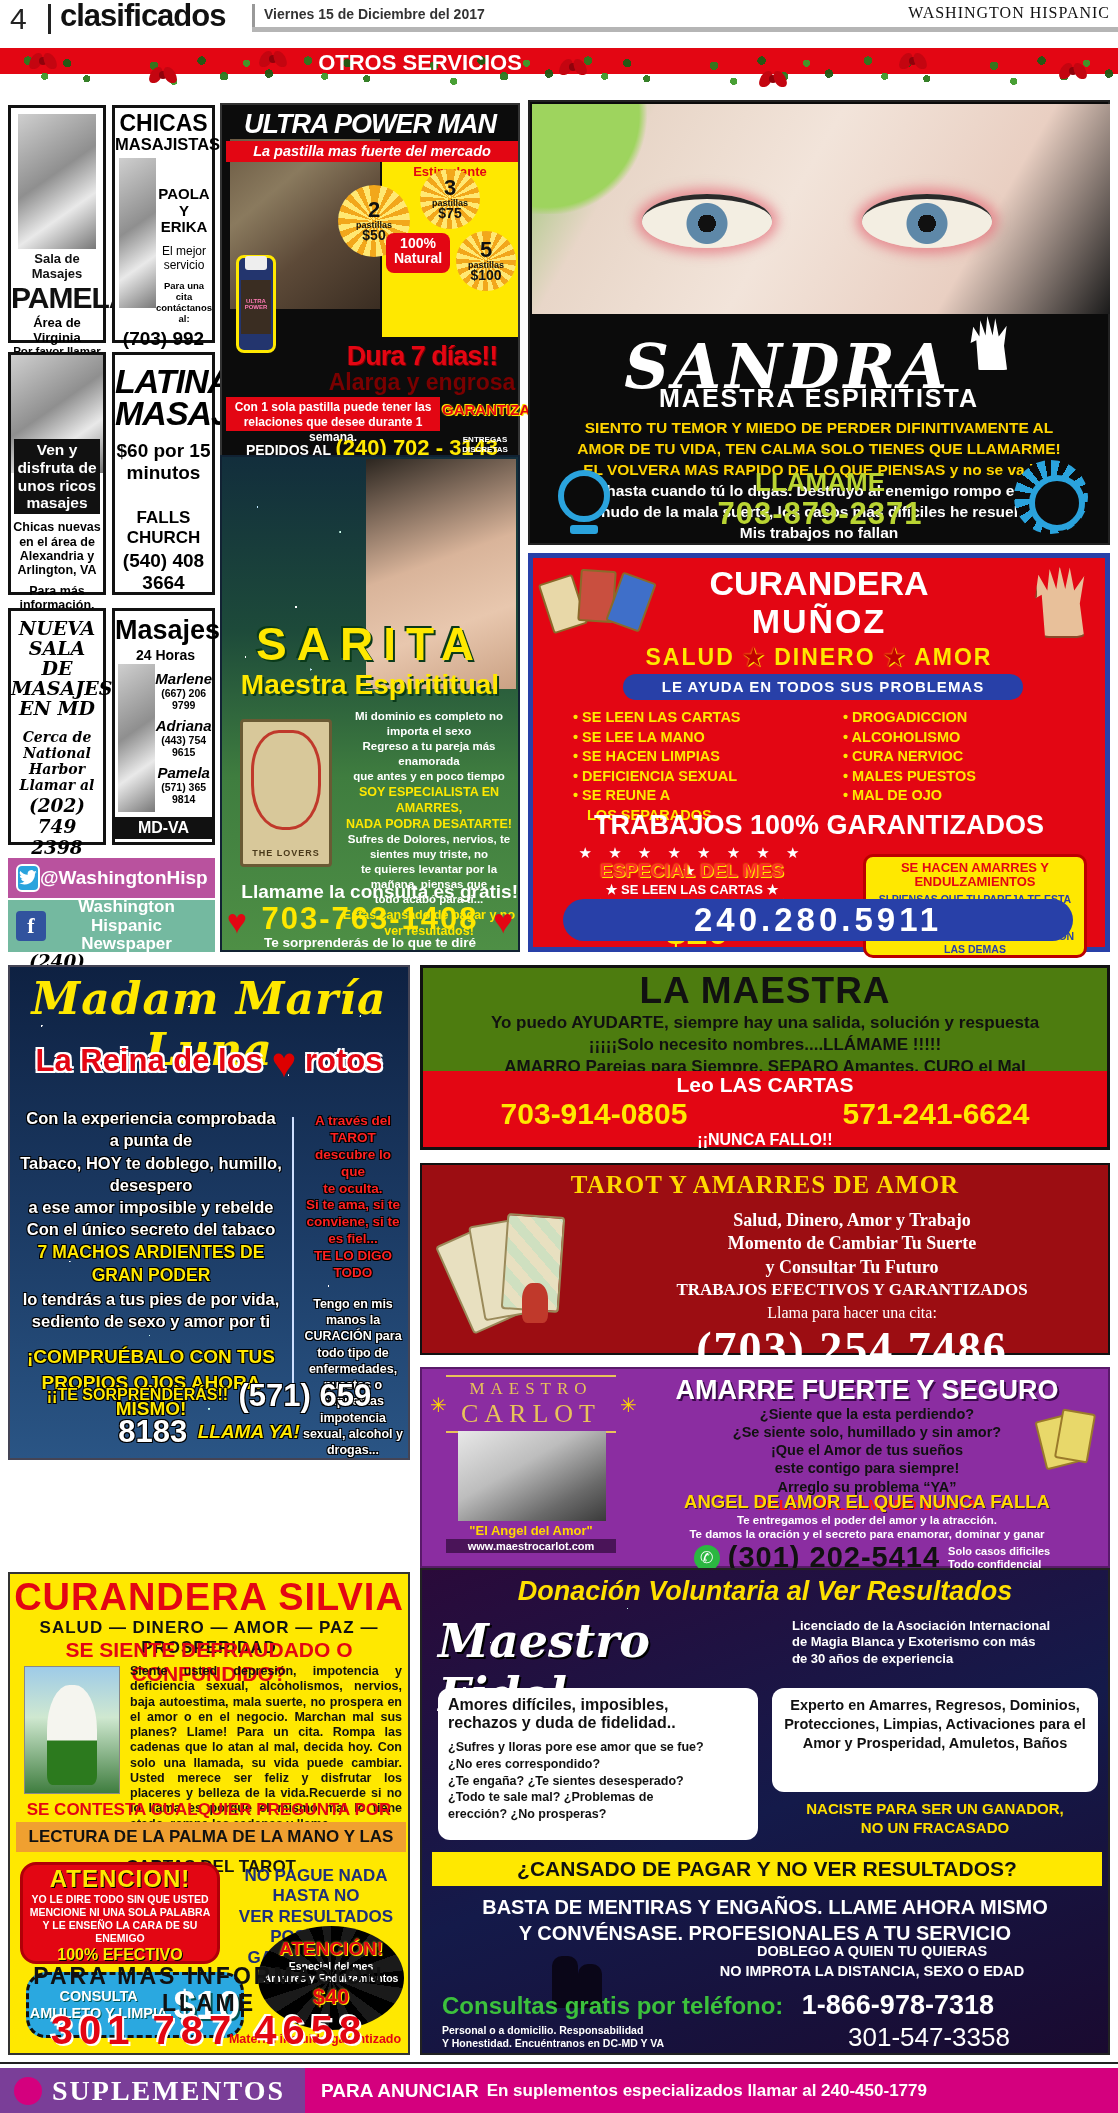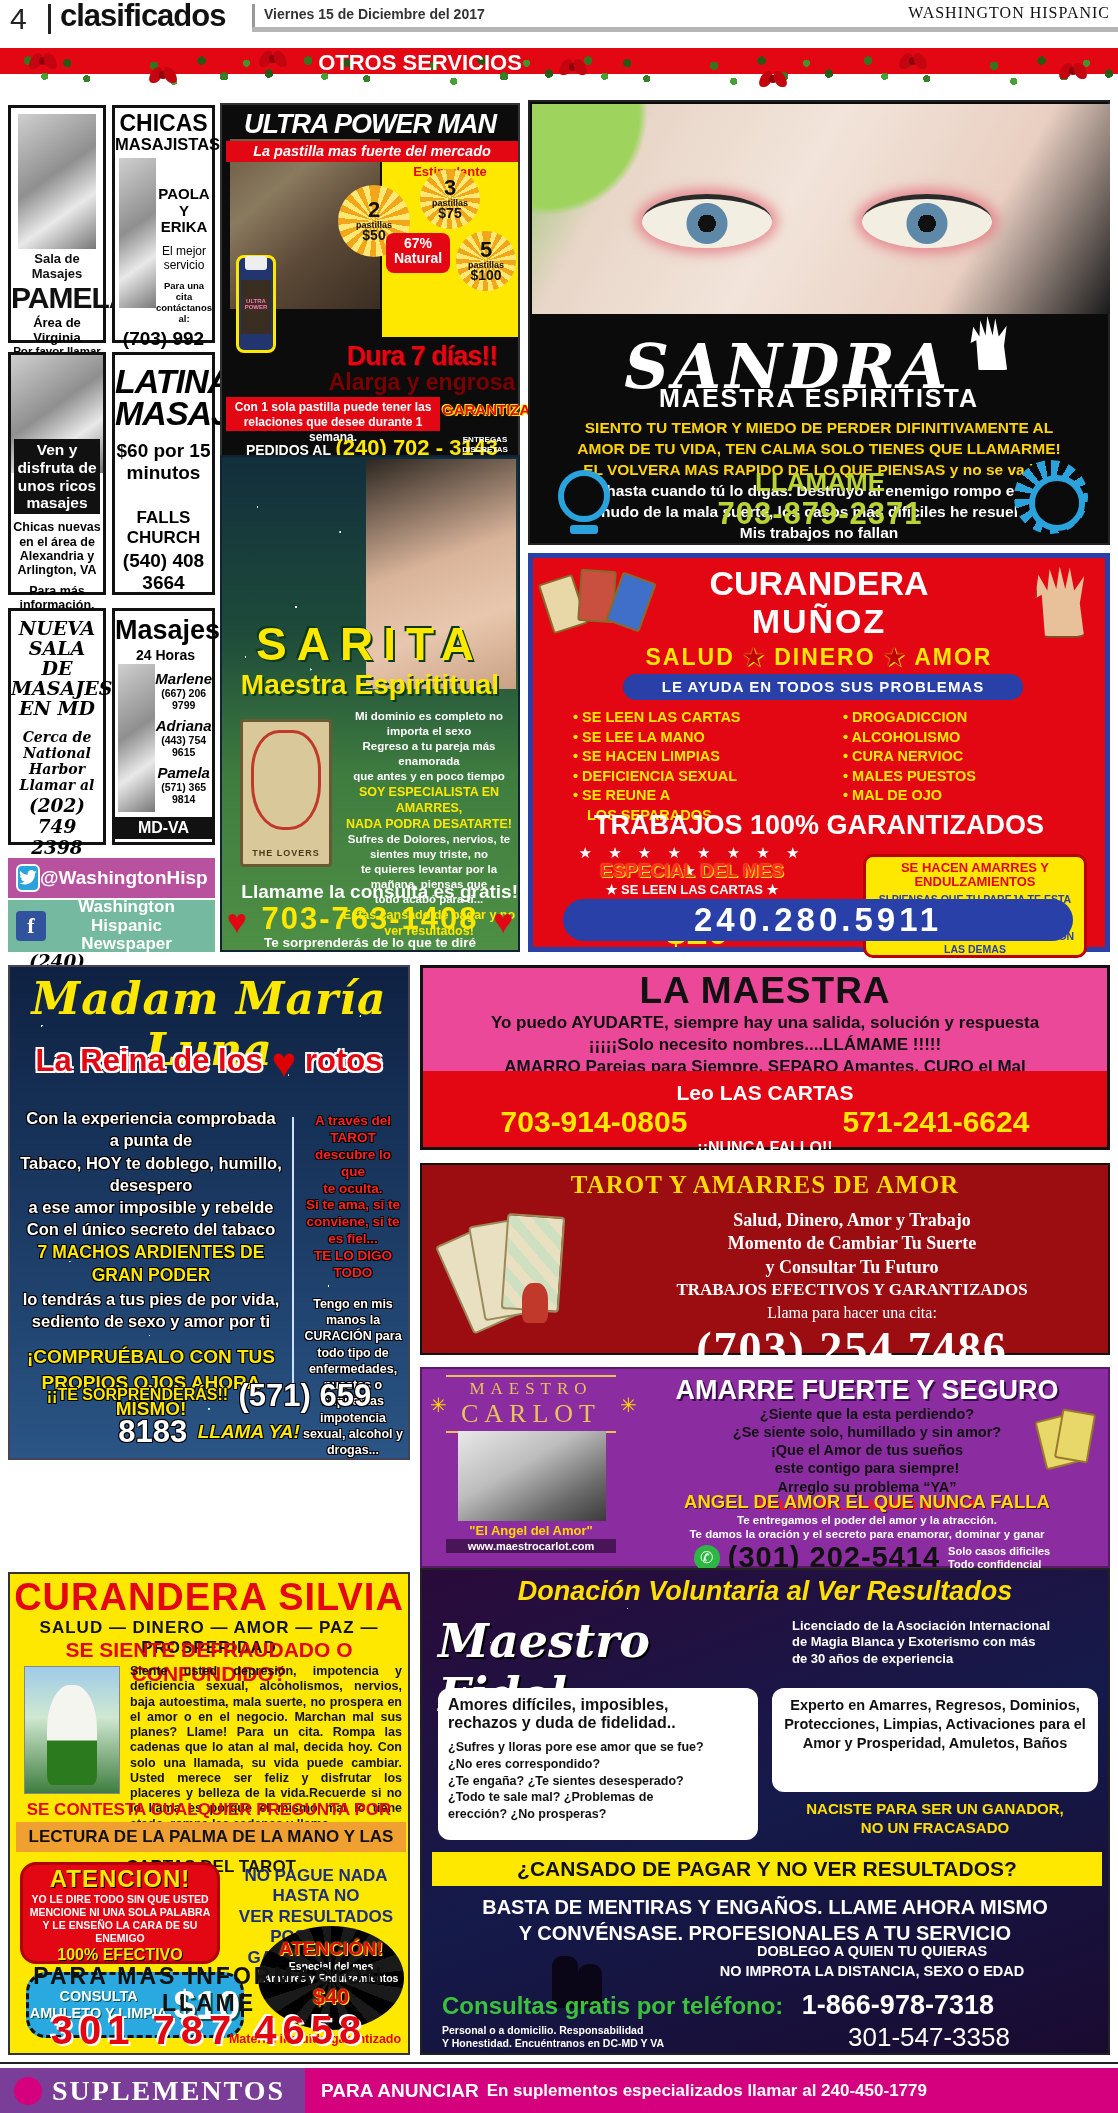--- a/index.html
+++ b/index.html
@@ -187,25 +187,25 @@
 .mun-esp .l{color:#fff;font-weight:900;font-size:13px}
 .mun-esp .pr{color:#ffe800;font-weight:900;font-size:38px;line-height:1}
 .mun-esp .ps{display:inline-block;color:#fff;font-weight:900;font-size:8px;transform:rotate(-90deg) translateX(2px);width:10px;vertical-align:10px}
 .mun-box{position:absolute;left:330px;top:296px;width:224px;height:104px;background:#ffe800;border:3px solid #b00;border-radius:10px;text-align:center;padding-top:4px}
 .mun-box .t{color:#e30613;font-weight:900;font-size:13px;line-height:1.1}
 .mun-box .b{color:#2840a8;font-weight:900;font-size:10.5px;line-height:1.2;margin-top:3px;padding:0 6px}
 .mun-tag{position:absolute;left:300px;top:404px;width:280px;text-align:center;font-style:italic;font-weight:900;font-size:15px;line-height:1.2}
 .mun-ph{position:absolute;left:30px;bottom:6px;width:510px;height:42px;background:#2840a8;border-radius:21px;text-align:center;font-weight:900;font-size:33px;letter-spacing:4px;line-height:42px}
 
 
-.mae{background:#ec4899;border:3px solid #111;color:#111;text-align:center}
+.mae{background:#4d7c0f;border:3px solid #111;color:#111;text-align:center}
 .mae-t{font-weight:900;font-size:37px;letter-spacing:1px;margin-top:2px}
 .mae-l{font-weight:900;font-size:17px;line-height:1.3}
 .mae-red{position:absolute;left:0;bottom:0;width:100%;height:76px;background:#e30613;color:#fff}
-.mae-leo{font-weight:900;font-size:21px;margin-top:10px}
+.mae-leo{font-weight:900;font-size:21px;margin-top:2px}
 .mae-ph{display:flex;justify-content:space-around;color:#ffe800;font-weight:900;font-size:30px}
 .mae-nf{font-weight:900;font-size:16px}
 
 
 .lun{background:linear-gradient(180deg,#0e2142 0%,#1c3c66 55%,#2a5585 100%);border:2px solid #445;color:#fff}
 .lun-stars{position:absolute;inset:0;background:
  radial-gradient(circle 1.5px at 8% 12%,#fff 50%,transparent 60%),
  radial-gradient(circle 1px at 22% 30%,#cfe 50%,transparent 60%),
  radial-gradient(circle 1.5px at 45% 8%,#fff 50%,transparent 60%),
  radial-gradient(circle 1px at 70% 22%,#fff 50%,transparent 60%),
@@ -463,21 +463,21 @@
     <div class="burst ult-b3">
       <span class="q">3</span>
         <span class="u">pastillas</span>
         <span class="p">$75</span>
     </div>
     <div class="burst ult-b5">
       <span class="q">5</span>
         <span class="u">pastillas</span>
         <span class="p">$100</span>
     </div>
-    <div class="ult-nat"><span>67%</span><br><span>Natural</span></div>
+    <div class="ult-nat"><span>100%</span><br><span>Natural</span></div>
     <div class="ult-bottle">
         <span class="cap"></span>
         <span class="lab">ULTRA POWER</span>
       </div>
     <div class="ult-dura">Dura 7 días!!</div>
     <div class="ult-ala">Alarga y engrosa</div>
     <div class="ult-claim"><span>Con 1 sola pastilla puede tener las</span><br><span>relaciones que desee durante 1 semana.</span></div>
     <div class="ult-gar">GARANTIZADO!!!</div>
     <div class="ult-ped">
       <span class="lb">PEDIDOS AL</span>

